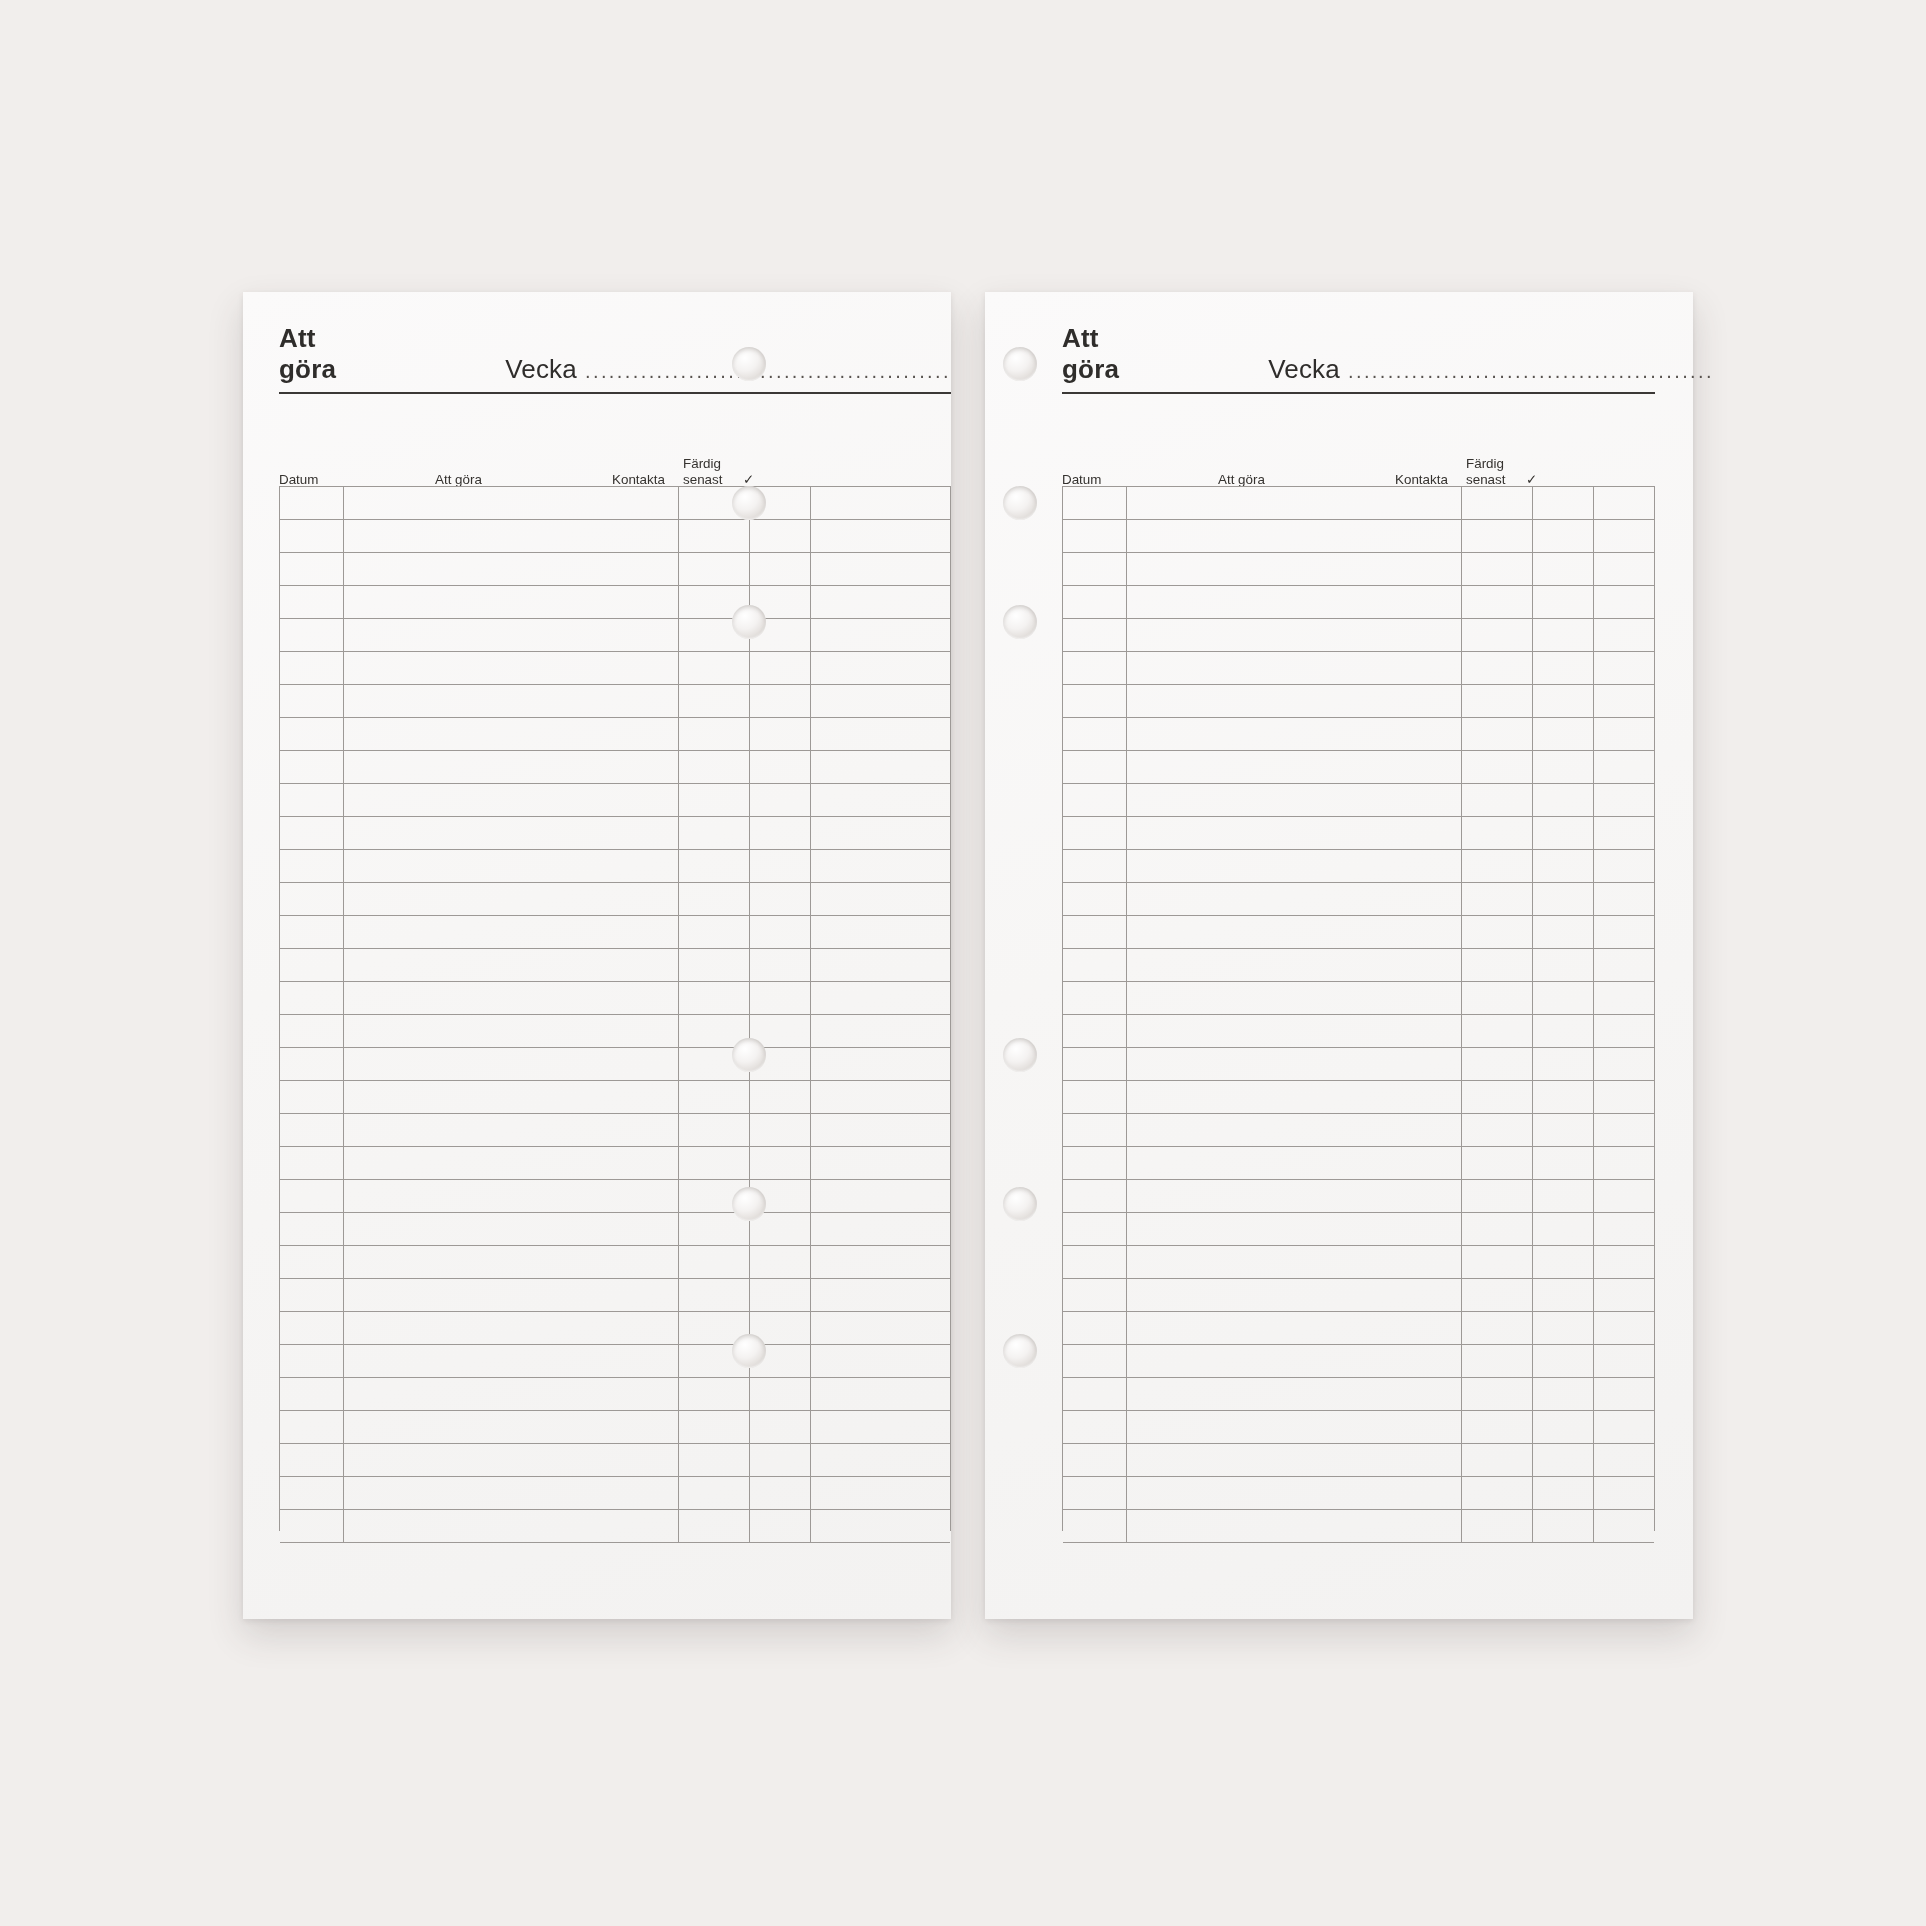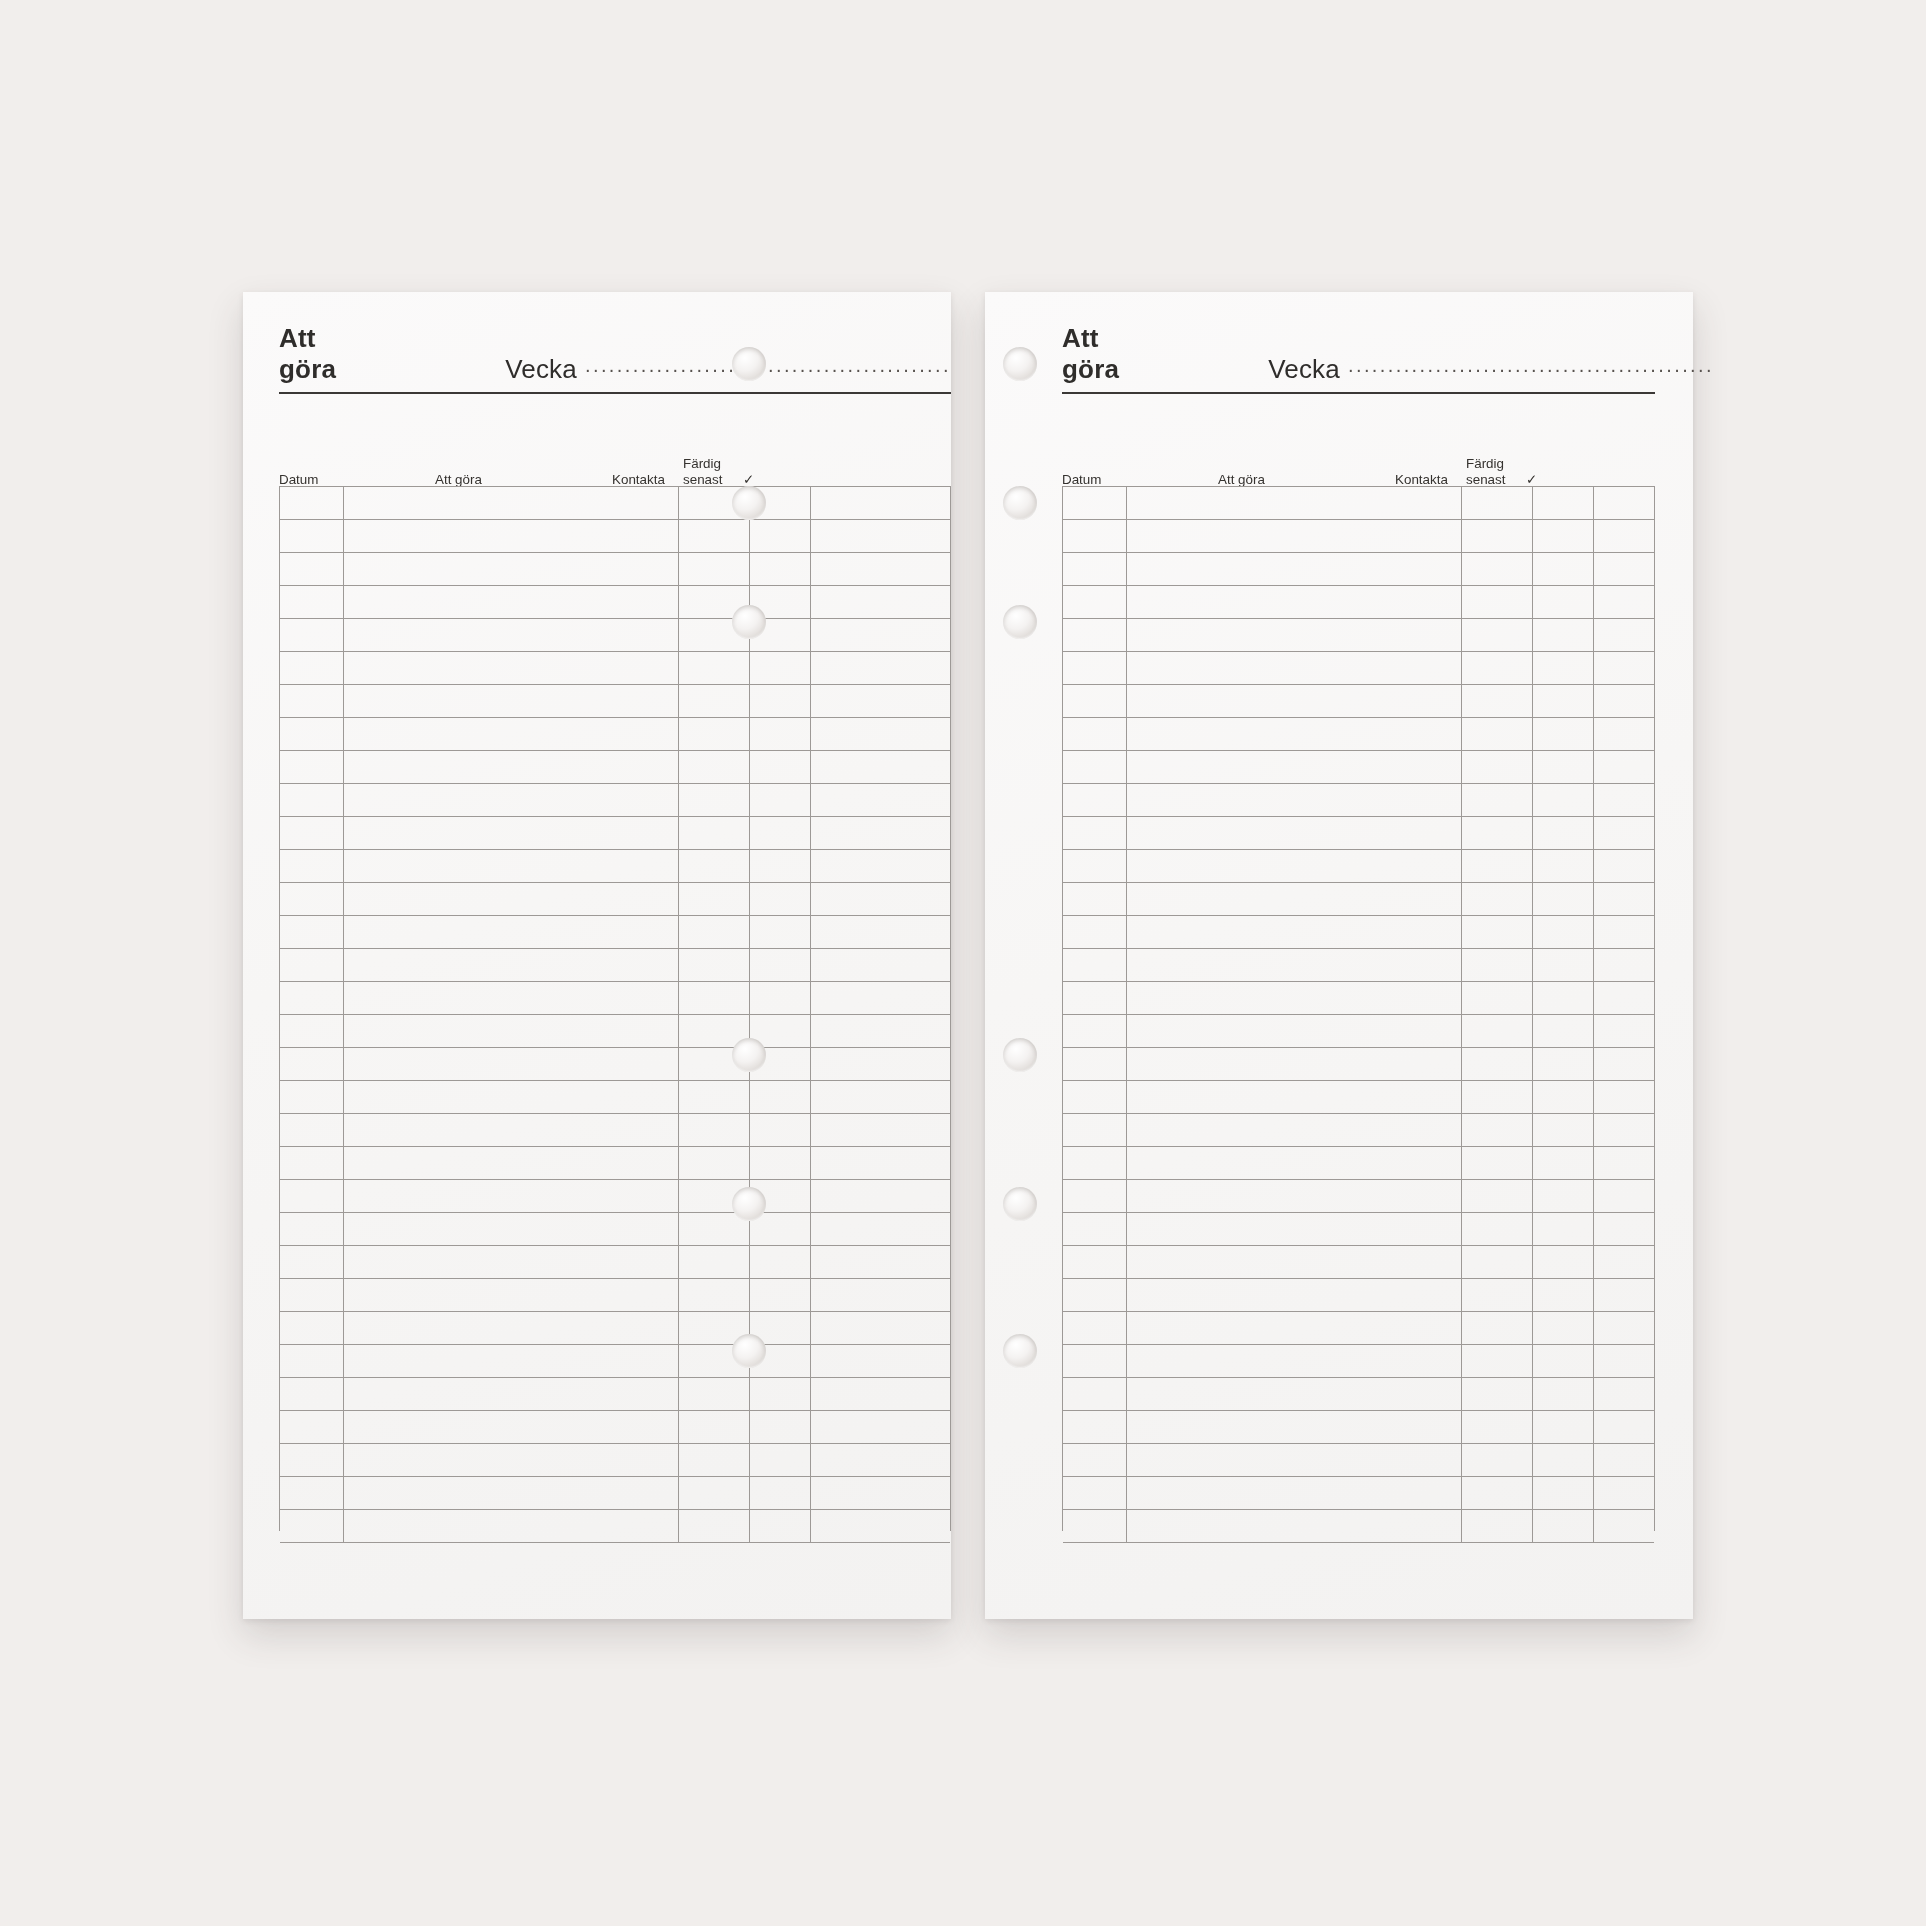--- a/index.html
+++ b/index.html
@@ -53,20 +53,21 @@
 
   .title {
     font-size: 26px;
     font-weight: bold;
     color: #2f2d2b;
     letter-spacing: 0.2px;
     padding-bottom: 7px;
   }
   .week-wrap {
     display: flex;
+    align-items: flex-end;
     flex: 1;
     padding-bottom: 7px;
     padding-left: 149px;
   }
   .week-label {
     font-size: 26px;
     color: #2f2d2b;
     letter-spacing: 0.2px;
   }
   .week-dots {

